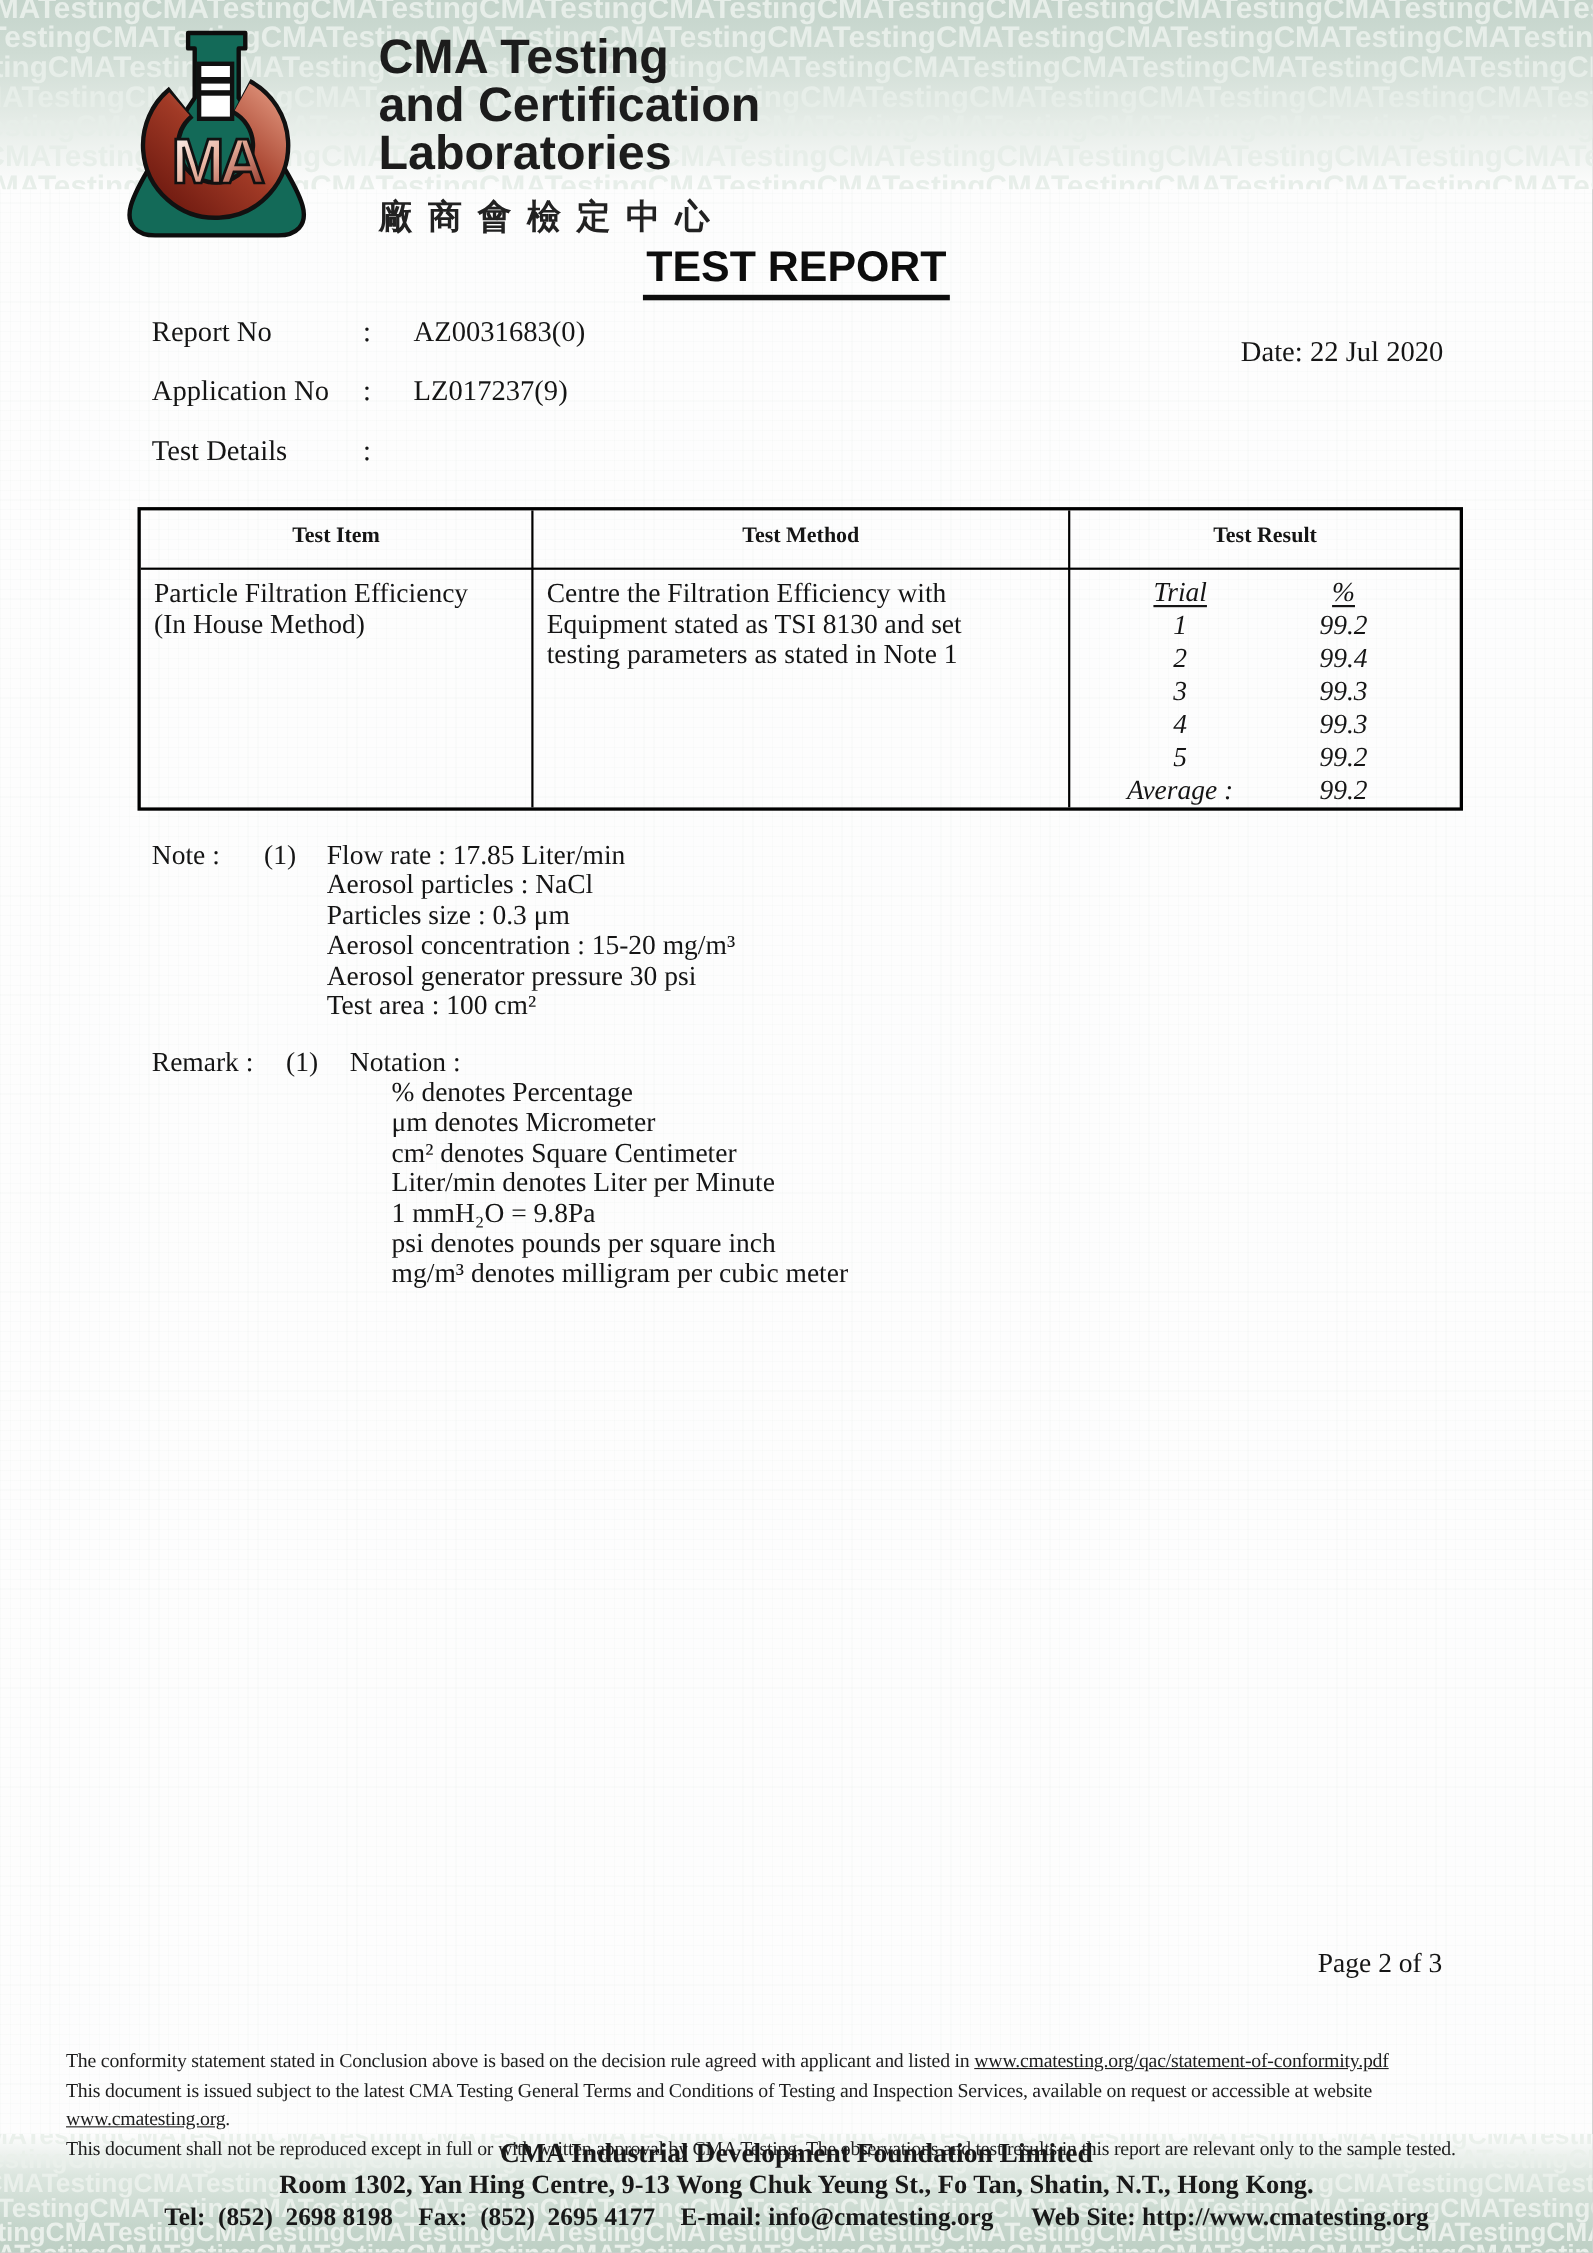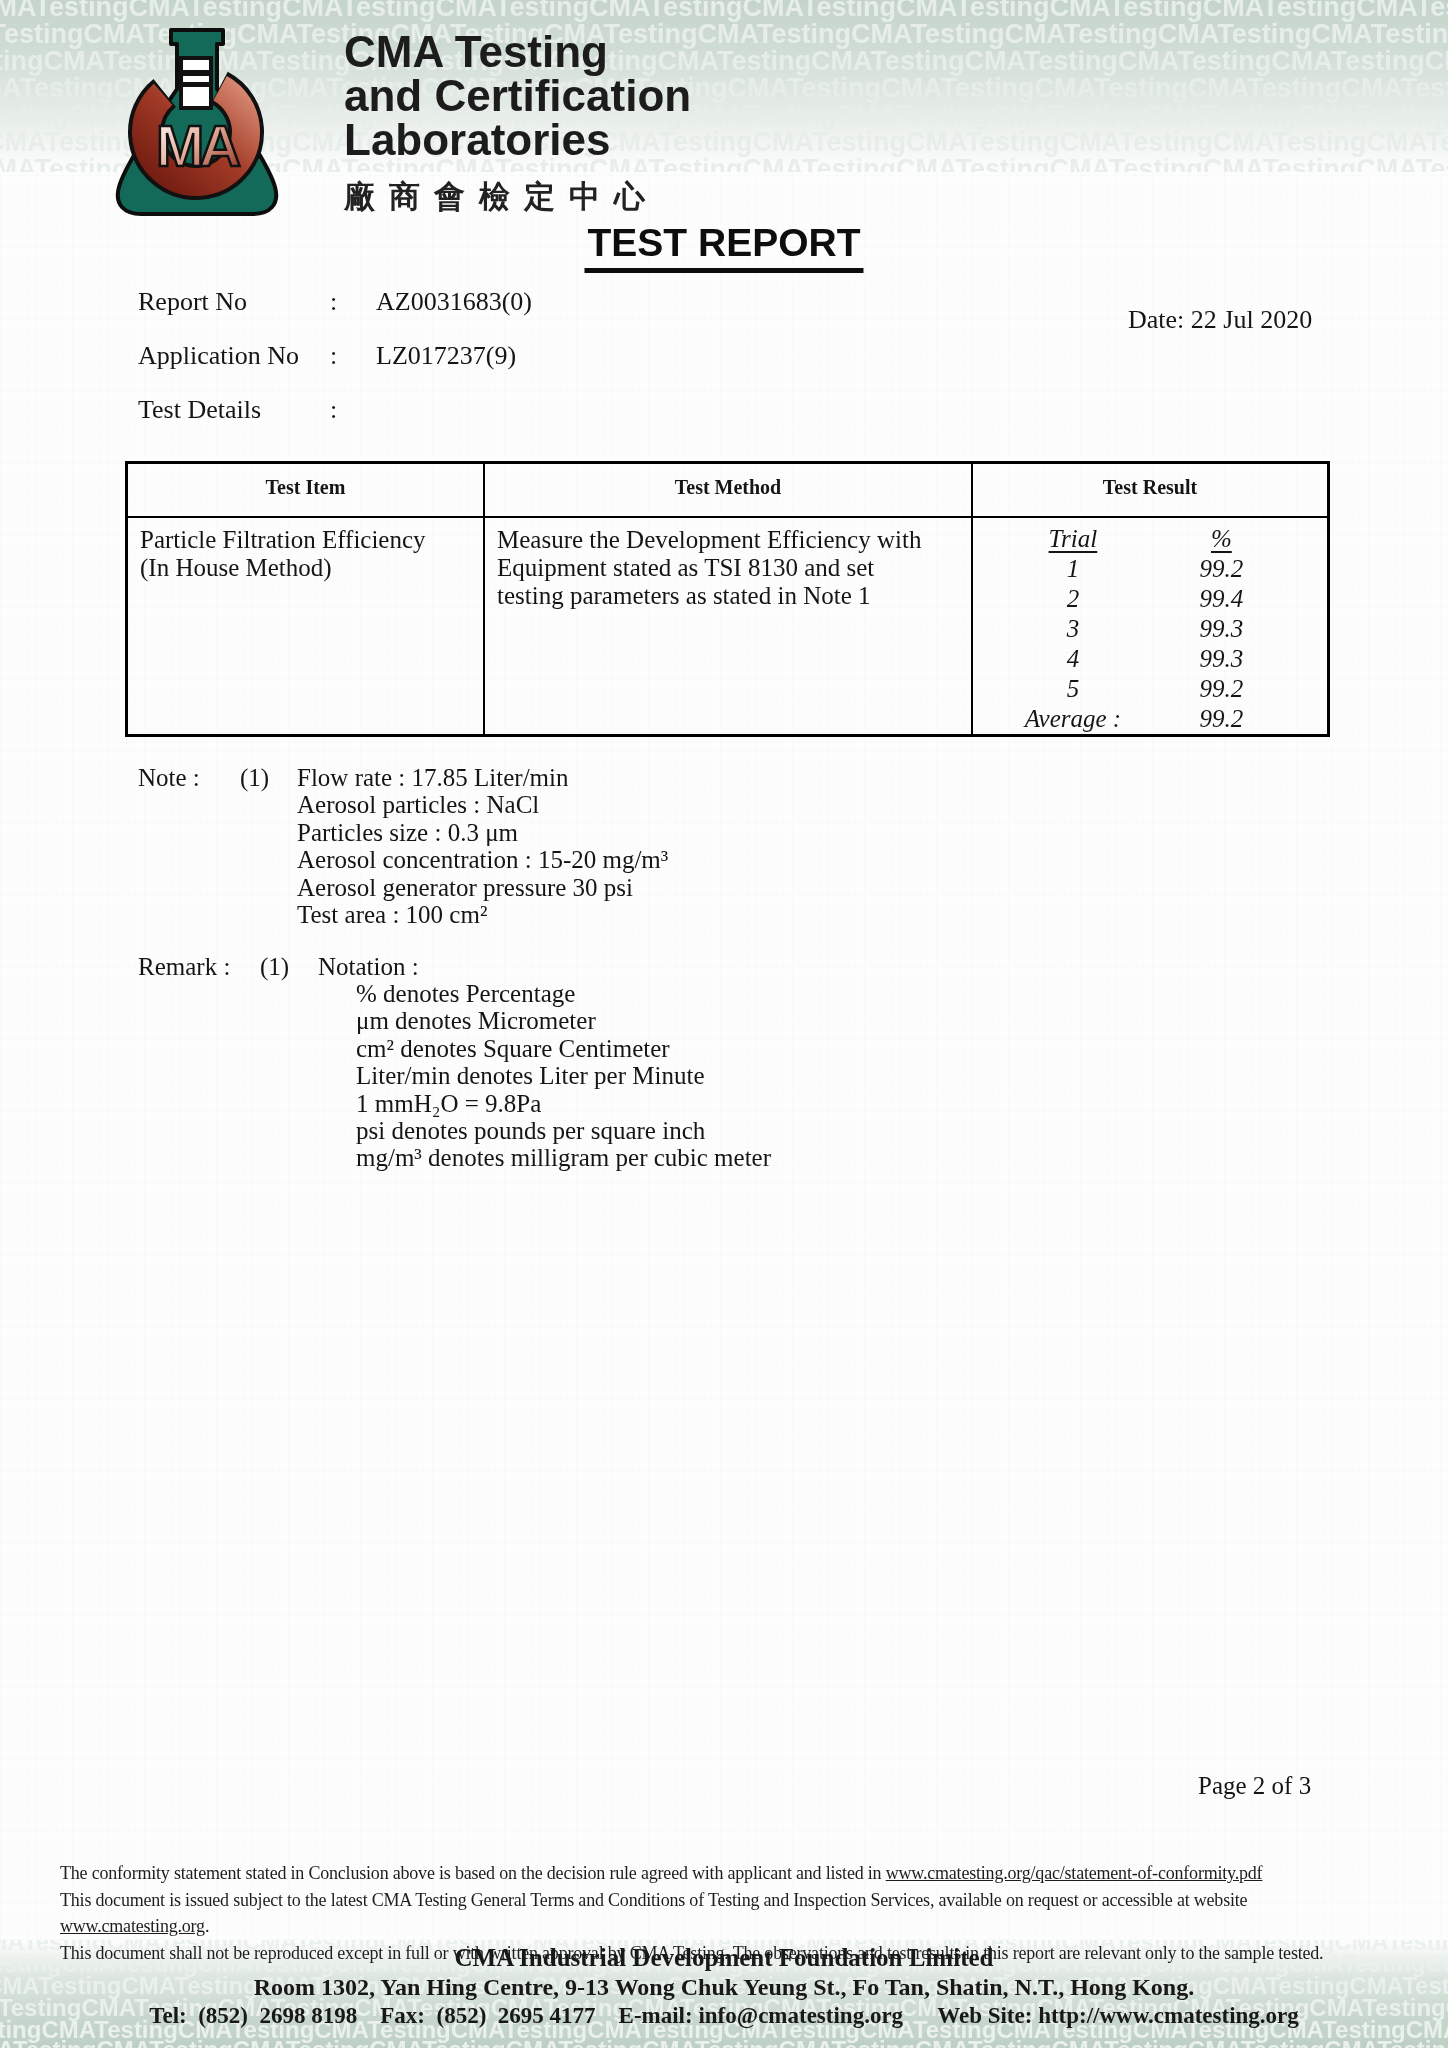--- a/index.html
+++ b/index.html
@@ -141,21 +141,21 @@
     <div class="vdiv vd2"></div>
     <div class="th th1">Test Item</div>
     <div class="th th2">Test Method</div>
     <div class="th th3">Test Result</div>
 
     <div class="cell cell1">
       <div>Particle Filtration Efficiency</div>
       <div>(In House Method)</div>
     </div>
     <div class="cell cell2">
-      <div>Measure the Development Efficiency with</div>
+      <div>Centre the Filtration Efficiency with</div>
       <div>Equipment stated as TSI 8130 and set</div>
       <div>testing parameters as stated in Note 1</div>
     </div>
 
     <div class="result-col">
       <div class="rrow">
         <span class="t"><span class="u">Trial</span></span>
         <span class="v"><span class="u">%</span></span>
       </div>
       <div class="rrow">

